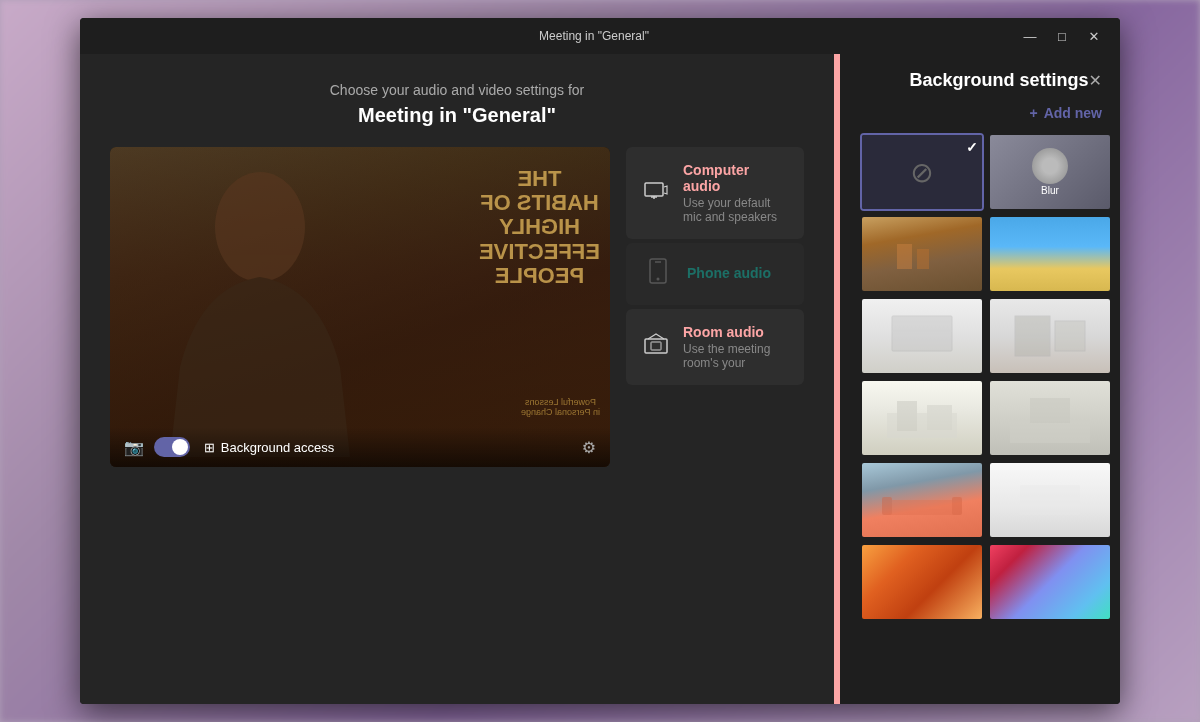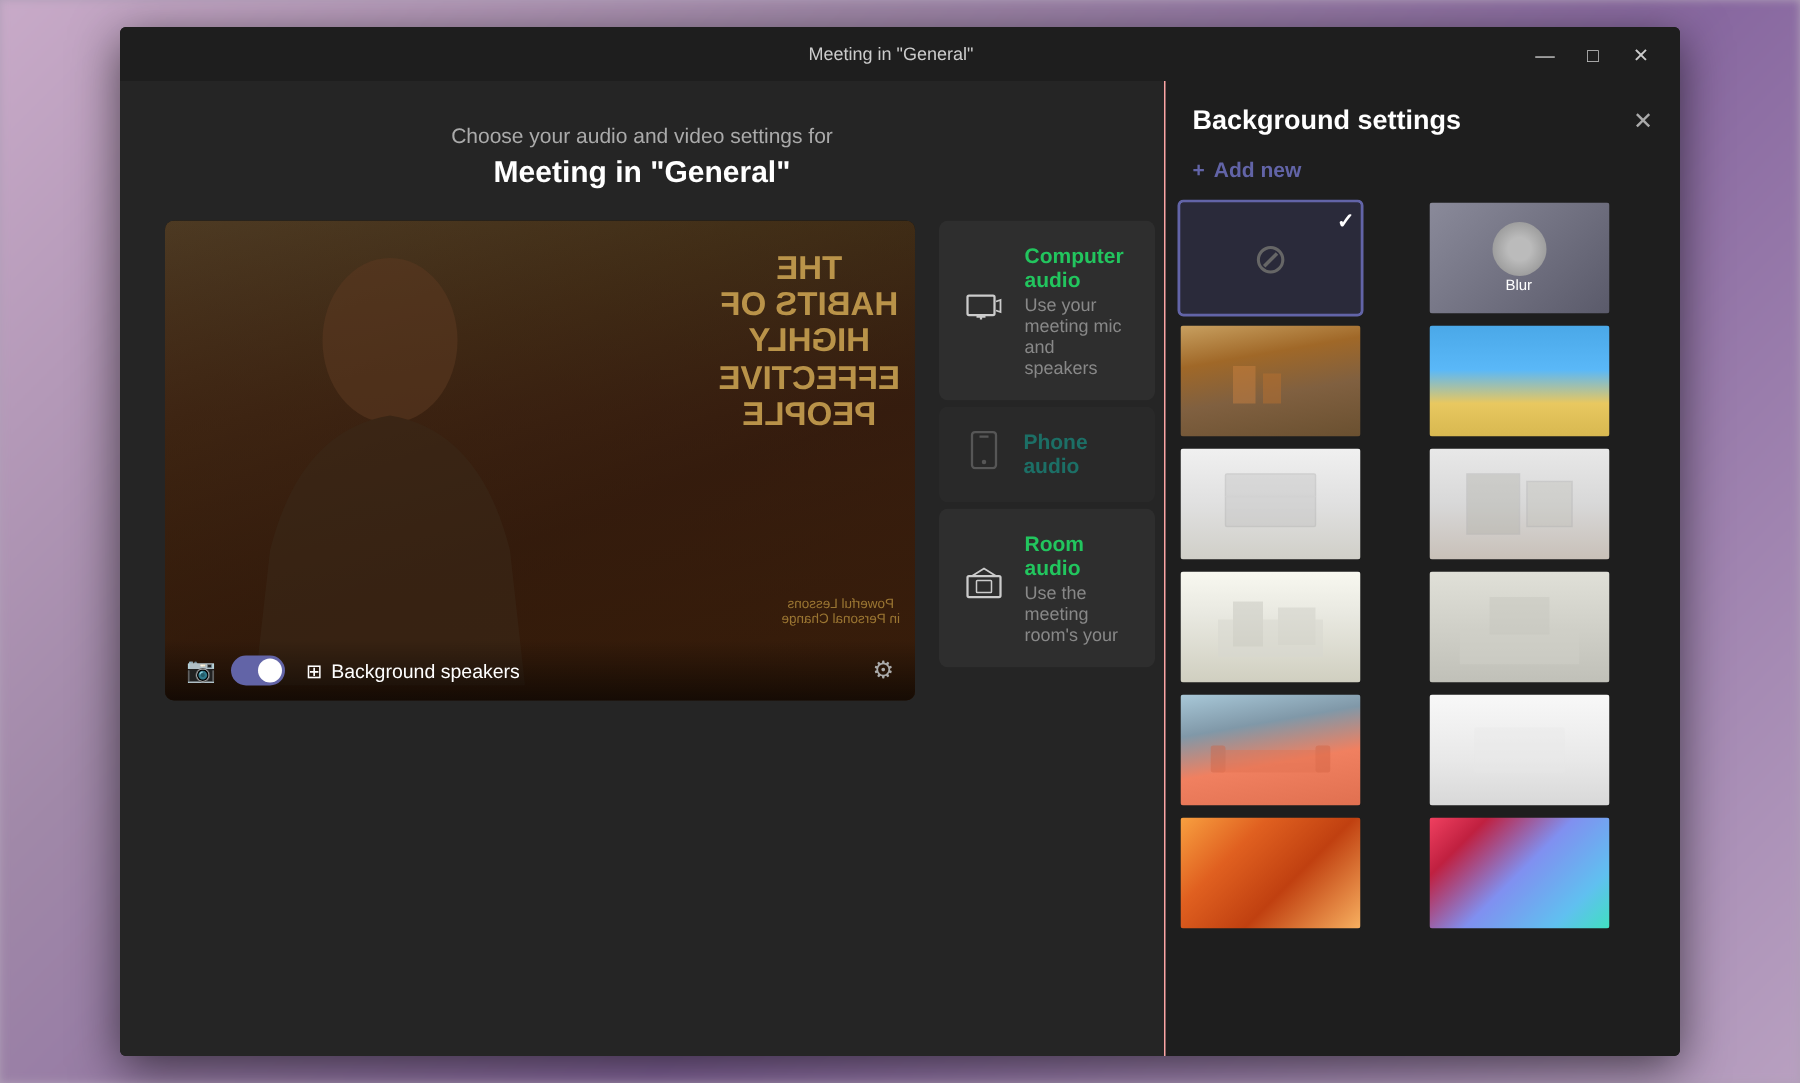--- a/index.html
+++ b/index.html
@@ -235,42 +235,43 @@
       cursor: default;
     }
 
     .audio-option-icon {
       font-size: 22px;
       color: #ccc;
       width: 30px;
       text-align: center;
     }
     .audio-option-text .label {
-      color: #22c55e;
+      color: #fca5a5;
       font-size: 14px;
       font-weight: 600;
       margin-bottom: 2px;
     }
     .audio-option.disabled .label {
       color: #14b8a6;
     }
     .audio-option-text .desc {
       color: #888;
       font-size: 12px;
     }
 
     
     .bg-panel {
-      width: 344px;
+      width: 286px;
       background: #1e1e1e;
-      border-left: 1px solid #fca5a5;
+      border-left: 6px solid #fca5a5;
       display: flex;
       flex-direction: column;
       flex-shrink: 0;
       overflow: hidden;
+      align-items: flex-end;
     }
     .bg-panel-header {
       padding: 16px 18px 10px;
       display: flex;
       align-items: center;
       justify-content: space-between;
     }
     .bg-panel-title {
       color: #fff;
       font-size: 18px;
@@ -437,40 +438,40 @@
               </svg>
             </div>
           </div>
           <div class="video-controls">
             <span class="cam-icon">📷</span>
             <div class="toggle-switch">
               <div class="toggle-knob"></div>
             </div>
             <div class="bg-filters-label">
               <span>⊞</span>
-              <span>Background speakers</span>
+              <span>Background access</span>
             </div>
             <div class="gear-icon-btn">⚙</div>
           </div>
         </div>
 
         <div class="audio-options">
 
           <div class="audio-option">
             <div class="audio-option-icon">
               <svg width="26" height="26" viewBox="0 0 26 26" fill="none">
                 <rect x="2" y="6" width="18" height="13" rx="1" stroke="#ccc" stroke-width="1.5" fill="none"></rect>
                 <line x1="8" y1="20" x2="14" y2="20" stroke="#ccc" stroke-width="1.5"></line>
                 <line x1="11" y1="19" x2="11" y2="22" stroke="#ccc" stroke-width="1.5"></line>
                 <path d="M21 10 L24 9 L24 17 L21 16" stroke="#ccc" stroke-width="1.2" fill="none"></path>
               </svg>
             </div>
             <div class="audio-option-text">
               <div class="label">Computer audio</div>
-              <div class="desc">Use your meeting mic and speakers</div>
+              <div class="desc">Use your default mic and speakers</div>
             </div>
           </div>
 
           <div class="audio-option disabled">
             <div class="audio-option-icon">
               <svg width="22" height="26" viewBox="0 0 22 26" fill="none">
                 <rect x="3" y="1" width="16" height="24" rx="2" stroke="#888" stroke-width="1.5" fill="none"></rect>
                 <circle cx="11" cy="21" r="1.5" fill="#888"></circle>
                 <line x1="8" y1="4" x2="14" y2="4" stroke="#888" stroke-width="1.5"></line>
               </svg>

